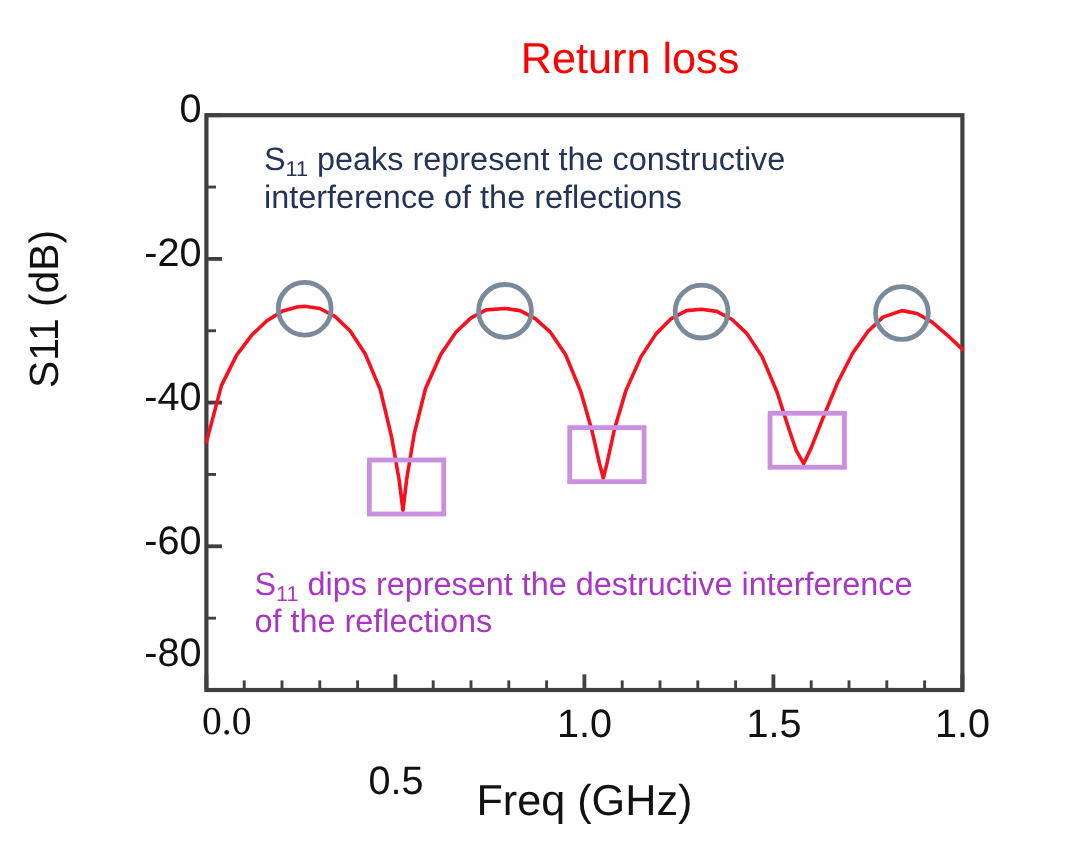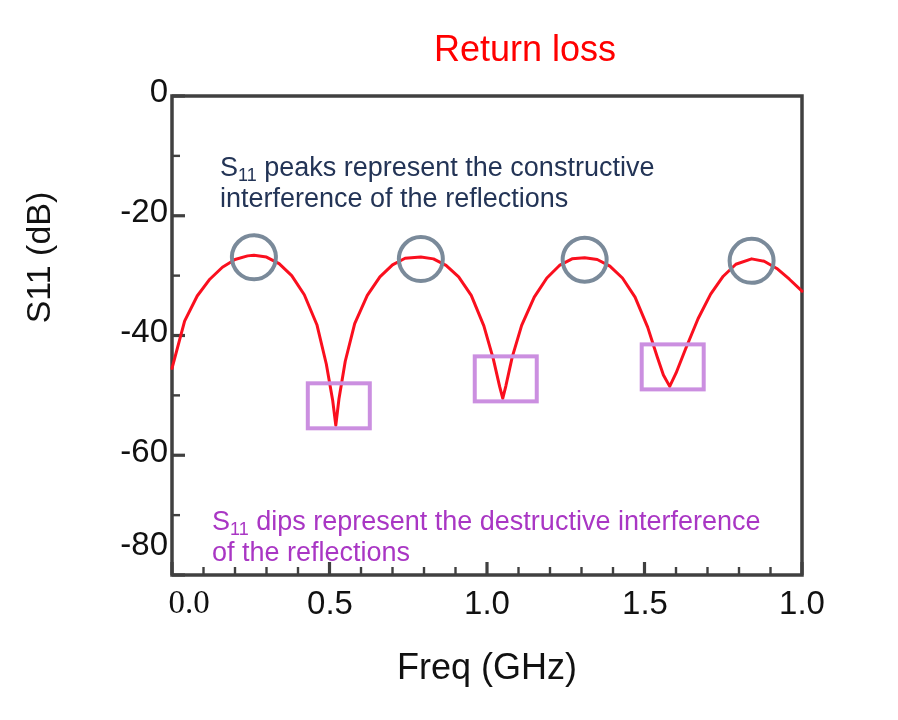--- a/index.html
+++ b/index.html
@@ -27,21 +27,21 @@
   .ytick-label{
     position:absolute;right:0;width:110px;text-align:right;
     font-size:33px;color:#111111;
   }
   .xtick-label{
     position:absolute;top:584px;width:110px;text-align:center;
     font-size:33px;color:#111111;
   }
   .ytick-wrap{position:absolute;left:28px;top:0;width:140px;height:720px;}
   .annot{
-    position:absolute;font-size:27px;line-height:1.16;margin-top:34px;
+    position:absolute;font-size:27px;line-height:1.16;
   }
   .annot-top{left:220px;top:118px;width:540px;color:#233456;}
   .annot-bot{left:212px;top:472px;width:570px;color:#a936c4;}
   .annot sub{font-size:18px;vertical-align:baseline;position:relative;top:5px;}
   svg{position:absolute;left:0;top:0;}
 </style>
 </head>
 <body>
 
 <div id="figure">
@@ -53,21 +53,21 @@
 
   <div class="ytick-wrap">
     <div class="ytick-label" style="top:72px;">0</div>
     <div class="ytick-label" style="top:192px;">-20</div>
     <div class="ytick-label" style="top:312px;">-40</div>
     <div class="ytick-label" style="top:432px;">-60</div>
     <div class="ytick-label" style="top:525px;">-80</div>
   </div>
 
   <div class="xtick-label" style="left:134px;font-family:Liberation Serif, serif;">0.0</div>
-  <div class="xtick-label" style="left:275px;">0.5</div>
+  <div class="xtick-label" style="left:275px;margin-top:48px;">0.5</div>
   <div class="xtick-label" style="left:432px;">1.0</div>
   <div class="xtick-label" style="left:590px;">1.5</div>
   <div class="xtick-label" style="left:747px;">1.0</div>
 
   <svg id="plot" width="898" height="720">
     <g id="frame-group">
         <rect x="172" y="96" width="630" height="479" fill="none" stroke="#404040" stroke-width="3.5"></rect>
       </g>
     <g id="ticks-group">
         <line x1="172" y1="575" x2="172" y2="562" stroke="#404040" stroke-width="3.2"></line>

